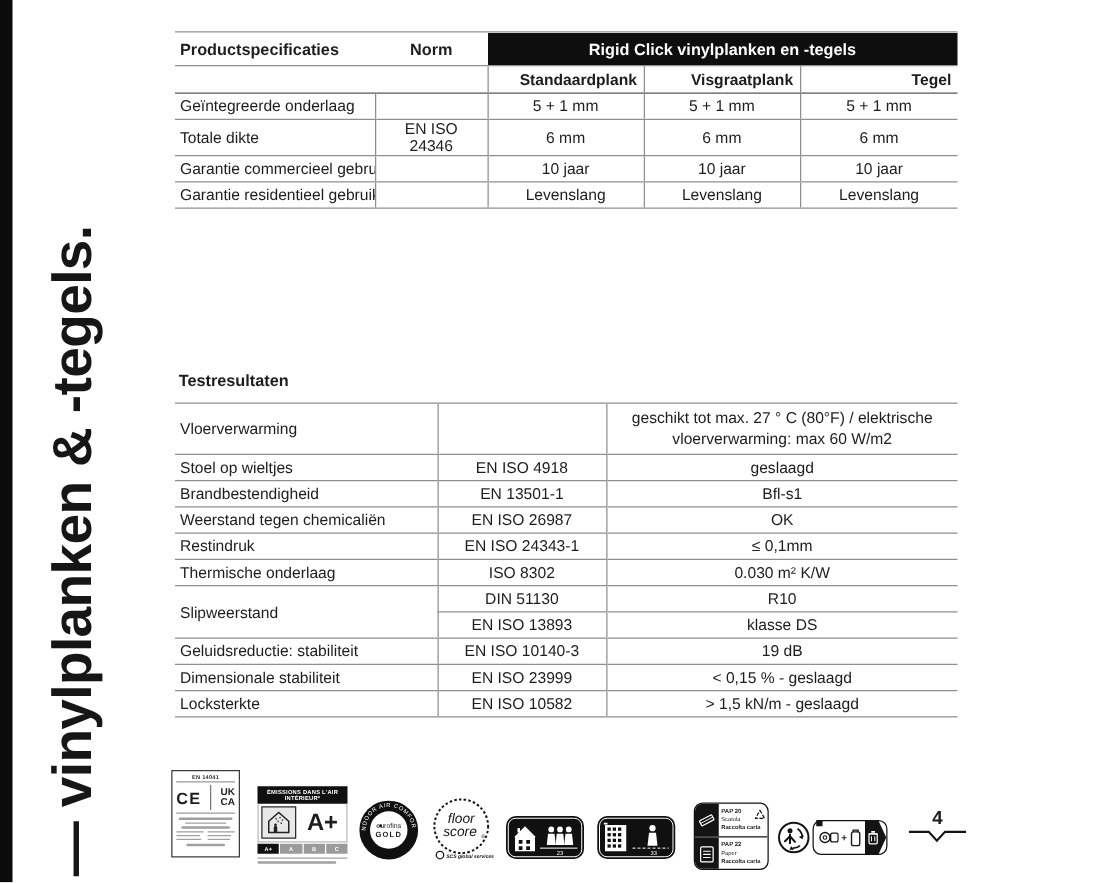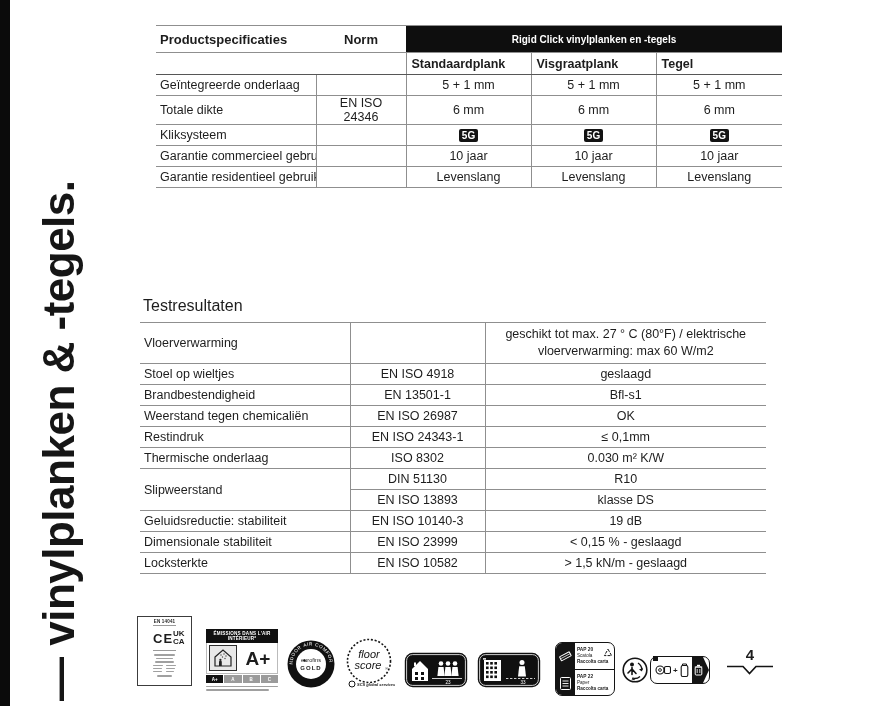--- a/index.html
+++ b/index.html
@@ -6,45 +6,45 @@
   .page{position:relative;width:889px;height:706px;background:#ffffff;overflow:hidden;
         font-family:"Liberation Sans", sans-serif;color:#1d1d1d;}
   
   .left-bar{position:absolute;left:0;top:0;width:10px;height:706px;background:#0b0b0b;}
   
   .vertical-title{position:absolute;left:34px;top:701px;width:650px;
       transform:rotate(-90deg);transform-origin:0 0;
       font-size:44px;font-weight:bold;letter-spacing:-0.5px;color:#161616;white-space:nowrap;}
   
   table{border-collapse:collapse;table-layout:fixed;}
-  .spec-table{position:absolute;left:156px;top:25px;width:626px;}
+  .spec-table{position:absolute;left:140px;top:25px;width:626px;}
   .spec-table th,.spec-table td{font-size:12.5px;vertical-align:middle;padding:0 5px;overflow:hidden;}
   .spec-table .r-head th{border-top:1px solid #8f8f8f;border-bottom:1px solid #8f8f8f;height:26px;}
   .spec-table .h-left{text-align:left;font-weight:bold;font-size:13px;padding-left:4px;}
   .spec-table .h-norm{text-align:center;font-weight:bold;font-size:13px;}
-  .spec-table .h-group{background:#0e0e0e;color:#ffffff;font-weight:bold;font-size:10px;
+  .spec-table .h-group{background:#0e0e0e;color:#ffffff;font-weight:bold;font-size:13px;
       text-align:center;border-top:none;border-bottom:1px solid #0e0e0e;}
-  .spec-table .r-sub th{border-bottom:1px solid #565656;height:21px;font-weight:bold;text-align:left;}
+  .spec-table .r-sub th{border-bottom:1px solid #565656;height:21px;font-weight:bold;text-align:right;}
   .spec-table .r-sub th.vcol{border-left:1px solid #8f8f8f;}
   .spec-table tbody td{height:20px;border-bottom:1px solid #8f8f8f;border-left:1px solid #8f8f8f;text-align:center;}
   .spec-table tbody td.c-label{text-align:left;border-left:none;padding-left:4px;white-space:nowrap;}
   .badge-5g{display:inline-block;background:#121212;color:#fff;font-weight:bold;font-size:10px;
       line-height:13px;padding:0 3px;border-radius:2px;}
-  .test-title{position:absolute;left:143px;top:297px;font-size:16px;font-weight:normal;}
+  .test-title{position:absolute;left:143px;top:297px;font-size:13px;font-weight:bold;}
   .test-table{position:absolute;left:140px;top:322px;width:626px;}
   .test-table td{font-size:12.5px;height:20px;border-bottom:1px solid #8f8f8f;border-left:1px solid #8f8f8f;
       text-align:center;vertical-align:middle;padding:0 6px;}
   .test-table tr.first td{border-top:1px solid #8f8f8f;height:40px;}
   .test-table td.c-label{text-align:left;border-left:none;padding-left:4px;white-space:nowrap;}
   .test-table td.c-result{line-height:1.35;}
   
   .fitem{position:absolute;}
   
   .ce-box{left:137px;top:616px;width:55px;height:70px;border:1px solid #3c3c3c;
-      display:flex;flex-direction:column;align-items:center;padding:2px 15px;box-sizing:border-box;}
+      display:flex;flex-direction:column;align-items:center;padding:2px 3px;box-sizing:border-box;}
   .ce-std{font-size:4.5px;font-weight:bold;letter-spacing:.2px;}
   .ce-marks{display:flex;align-items:center;justify-content:space-between;width:100%;
       border-top:.5px solid #9a9a9a;border-bottom:.5px solid #9a9a9a;padding:2px 0;margin-top:1px;}
   .ce-glyph{font-size:13px;font-weight:600;letter-spacing:1px;}
   .ce-div{width:1px;height:20px;background:#777;}
   .ukca{font-size:8px;font-weight:800;line-height:1;text-align:center;}
   .bar{background:#a0a0a0;height:1.5px;border-radius:1px;}
   .ce-bars{width:100%;display:flex;flex-direction:column;gap:2px;margin-top:3px;align-items:center;}
   .ce-2col{display:flex;width:100%;gap:3px;margin-top:2px;}
   .ce-2col>div{flex:1;display:flex;flex-direction:column;gap:1.5px;}
@@ -129,27 +129,20 @@
         <td>5 + 1 mm</td>
         <td>5 + 1 mm</td>
         <td>5 + 1 mm</td>
       </tr>
       <tr>
         <td class="c-label">Totale dikte</td>
         <td>EN ISO 24346</td>
         <td>6 mm</td>
         <td>6 mm</td>
         <td>6 mm</td>
-      </tr>
-      <tr>
-        <td class="c-label">Kliksysteem</td>
-        <td></td>
-        <td><span class="badge-5g">5G</span></td>
-        <td><span class="badge-5g">5G</span></td>
-        <td><span class="badge-5g">5G</span></td>
       </tr>
       <tr>
         <td class="c-label">Garantie commercieel gebruik</td>
         <td></td>
         <td>10 jaar</td>
         <td>10 jaar</td>
         <td>10 jaar</td>
       </tr>
       <tr>
         <td class="c-label">Garantie residentieel gebruik</td>

